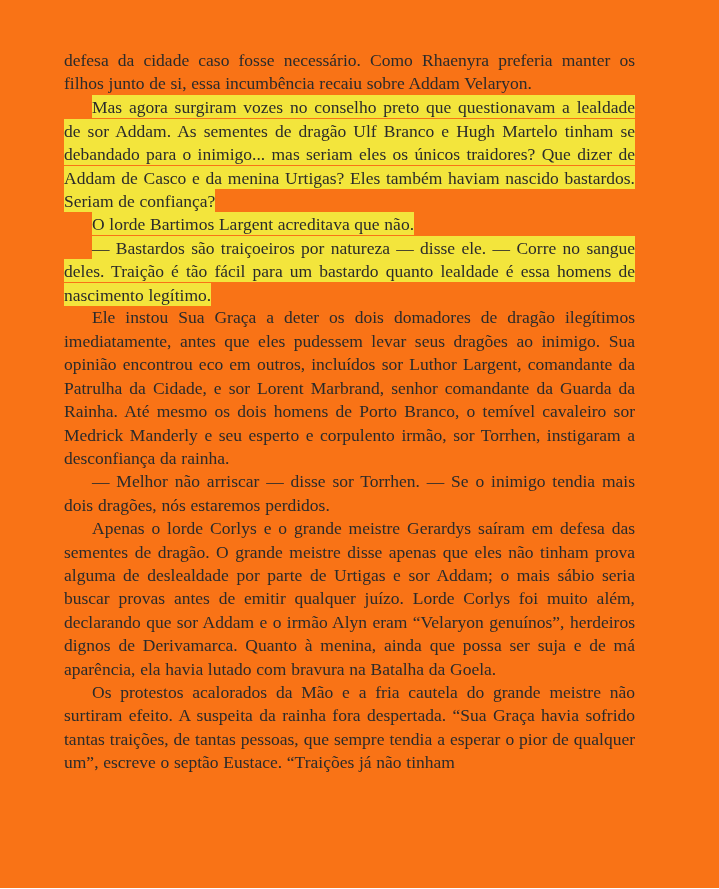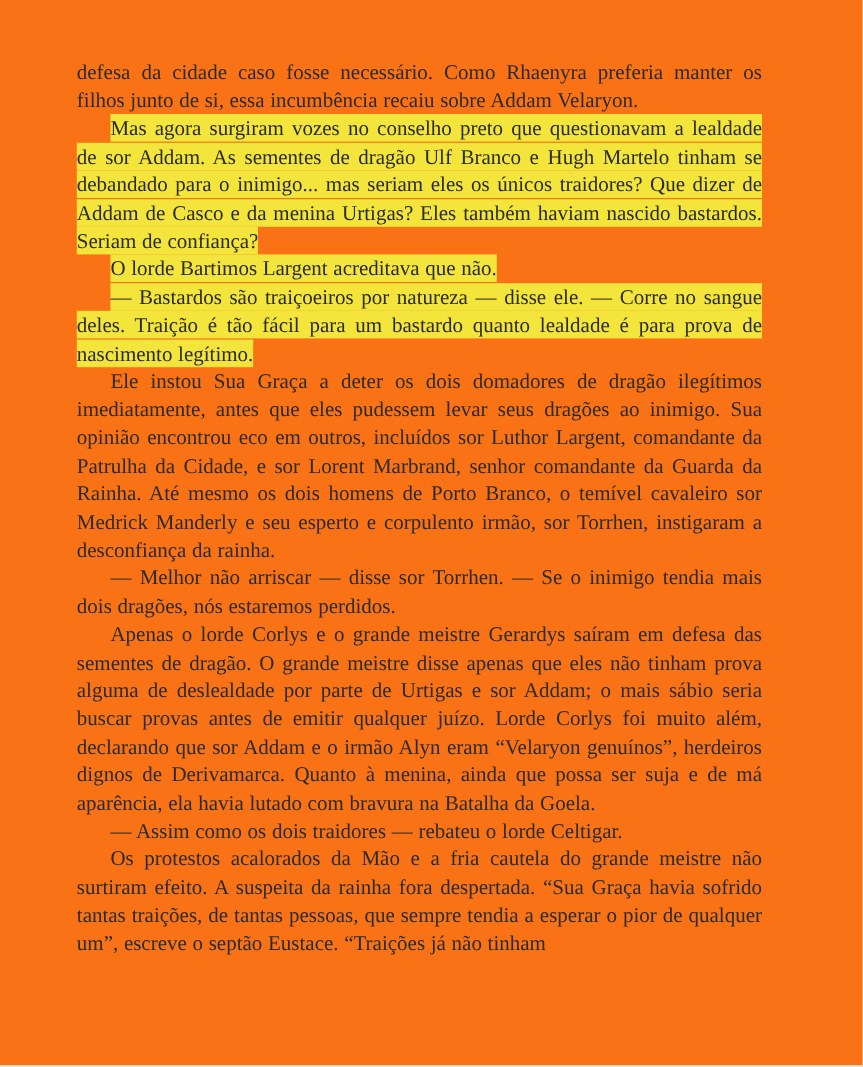--- a/index.html
+++ b/index.html
@@ -39,24 +39,23 @@
 </head>
 <body>
 
 <div class="page">
   <p class="para"><span>defesa da cidade caso fosse necessário. Como Rhaenyra preferia manter os filhos junto de si, essa incumbência recaiu sobre Addam Velaryon.</span></p>
 
   <p class="para indent"><span class="hl">Mas agora surgiram vozes no conselho preto que questionavam a lealdade de sor Addam. As sementes de dragão Ulf Branco e Hugh Martelo tinham se debandado para o inimigo... mas seriam eles os únicos traidores? Que dizer de Addam de Casco e da menina Urtigas? Eles também haviam nascido bastardos. Seriam de confiança?</span></p>
 
   <p class="para indent"><span class="hl">O lorde Bartimos Largent acreditava que não.</span></p>
 
-  <p class="para indent"><span class="hl">— Bastardos são traiçoeiros por natureza — disse ele. — Corre no sangue deles. Traição é tão fácil para um bastardo quanto lealdade é para prova de nascimento legítimo.</span></p>
+  <p class="para indent"><span class="hl">— Bastardos são traiçoeiros por natureza — disse ele. — Corre no sangue deles. Traição é tão fácil para um bastardo quanto lealdade é essa homens de nascimento legítimo.</span></p>
 
   <p class="para indent"><span>Ele instou Sua Graça a deter os dois domadores de dragão ilegítimos imediatamente, antes que eles pudessem levar seus dragões ao inimigo. Sua opinião encontrou eco em outros, incluídos sor Luthor Largent, comandante da Patrulha da Cidade, e sor Lorent Marbrand, senhor comandante da Guarda da Rainha. Até mesmo os dois homens de Porto Branco, o temível cavaleiro sor Medrick Manderly e seu esperto e corpulento irmão, sor Torrhen, instigaram a desconfiança da rainha.</span></p>
 
   <p class="para indent"><span>— Melhor não arriscar — disse sor Torrhen. — Se o inimigo tendia mais dois dragões, nós estaremos perdidos.</span></p>
 
   <p class="para indent"><span>Apenas o lorde Corlys e o grande meistre Gerardys saíram em defesa das sementes de dragão. O grande meistre disse apenas que eles não tinham prova alguma de deslealdade por parte de Urtigas e sor Addam; o mais sábio seria buscar provas antes de emitir qualquer juízo. Lorde Corlys foi muito além, declarando que sor Addam e o irmão Alyn eram “Velaryon genuínos”, herdeiros dignos de Derivamarca. Quanto à menina, ainda que possa ser suja e de má aparência, ela havia lutado com bravura na Batalha da Goela.</span></p>
 
-  <p class="para indent"><span>— Assim como os dois traidores — rebateu o lorde Celtigar.</span></p>
 
   <p class="para indent"><span>Os protestos acalorados da Mão e a fria cautela do grande meistre não surtiram efeito. A suspeita da rainha fora despertada. “Sua Graça havia sofrido tantas traições, de tantas pessoas, que sempre tendia a esperar o pior de qualquer um”, escreve o septão Eustace. “Traições já não tinham</span></p>
 </div>
 
 </body></html>

